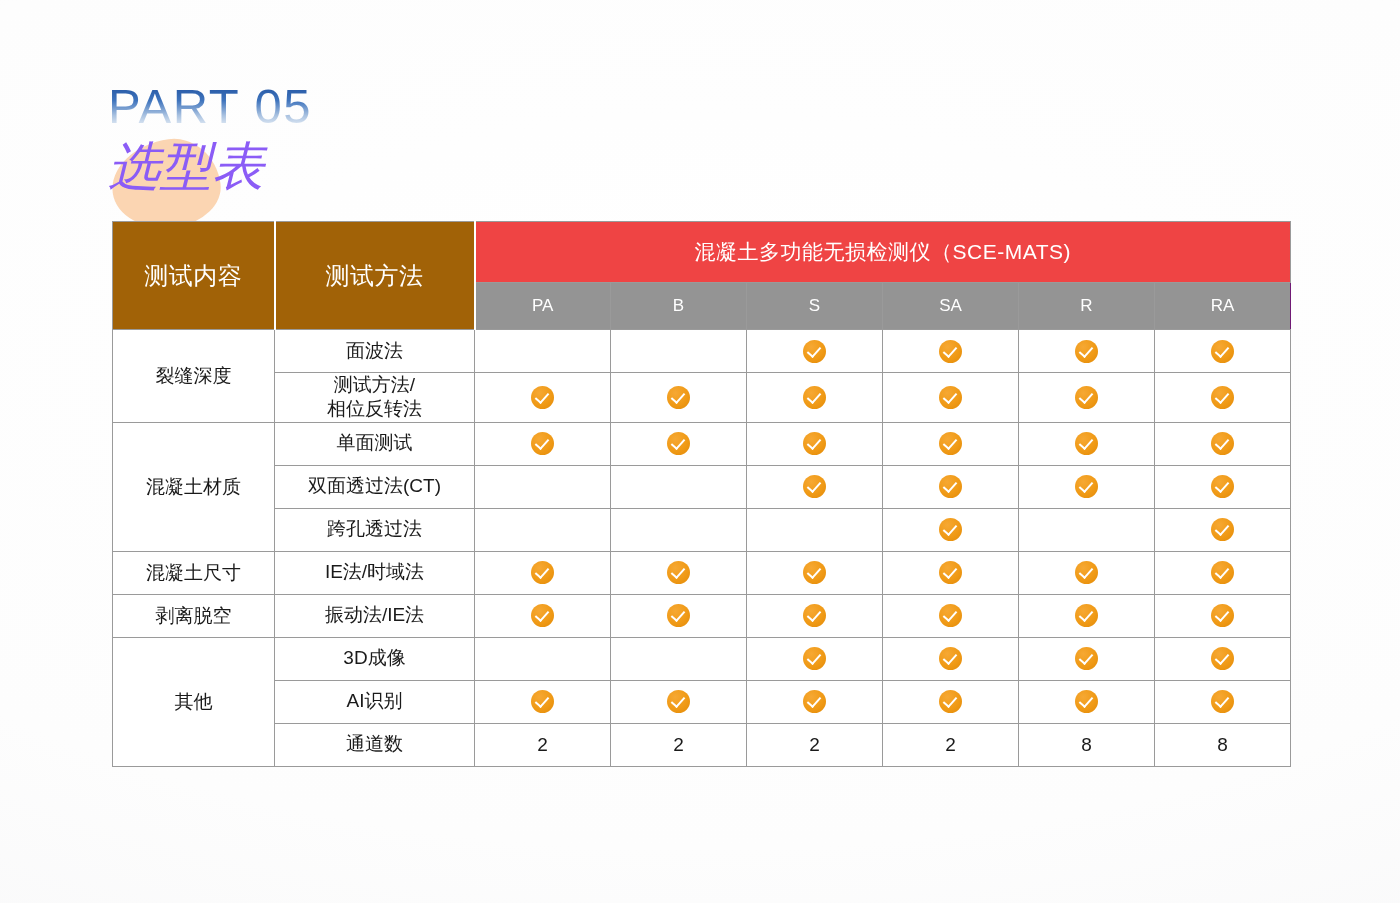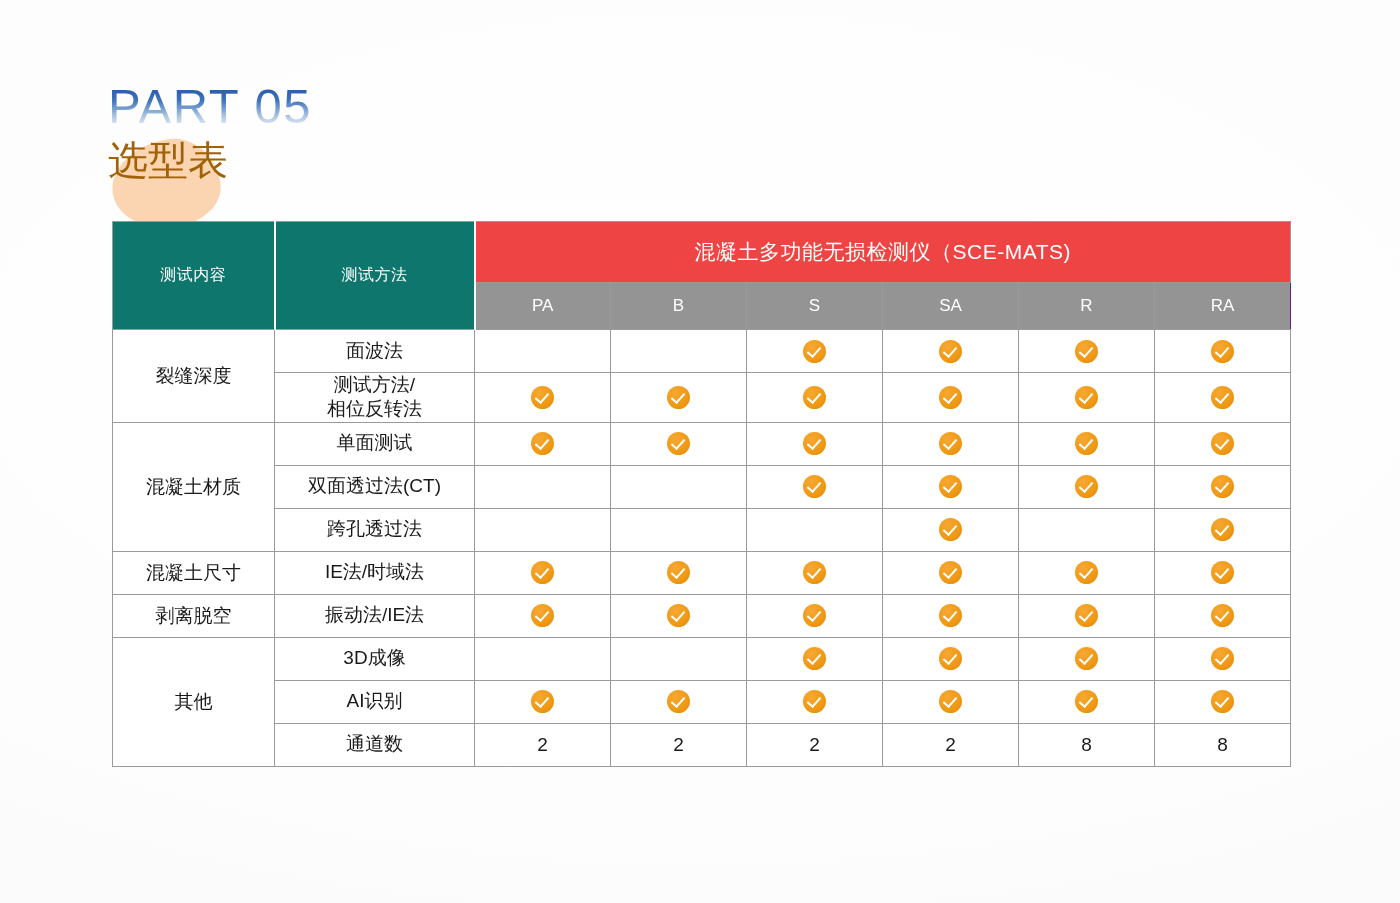--- a/index.html
+++ b/index.html
@@ -62,26 +62,27 @@
     color: transparent;
     -webkit-text-fill-color: transparent;
     z-index: 2;
     white-space: nowrap;
   }
 
   .section-title {
     position: absolute;
     left: 0px;
     top: 56px;
-    font-size: 40px;
+    font-size: 52px;
     font-weight: 400;
-    color: #a16207;
+    color: #8b5cf6;
     line-height: 1.1;
     z-index: 3;
     white-space: nowrap;
+    font-style: italic;
   }
 
   
   .table-wrap {
     position: absolute;
     left: 112px;
     top: 221px;
     width: 1178px;
     z-index: 4;
   }
@@ -96,23 +97,23 @@
   table.spec td, table.spec th {
     border: 1px solid #9a9a9a;
     padding: 0;
     text-align: center;
     vertical-align: middle;
     font-weight: 400;
   }
 
   
   th.h-blue {
-    background: #0f766e;
+    background: #a16207;
     color: #ffffff;
-    font-size: 16px;
+    font-size: 24px;
     border: 1px solid #1f4fa3;
     letter-spacing: 0.5px;
   }
   th.h-blue.side {
     border-right: 2px solid #ffffff;
   }
   th.h-title {
     background: #ef4444;
     color: #ffffff;
     font-size: 21px;

